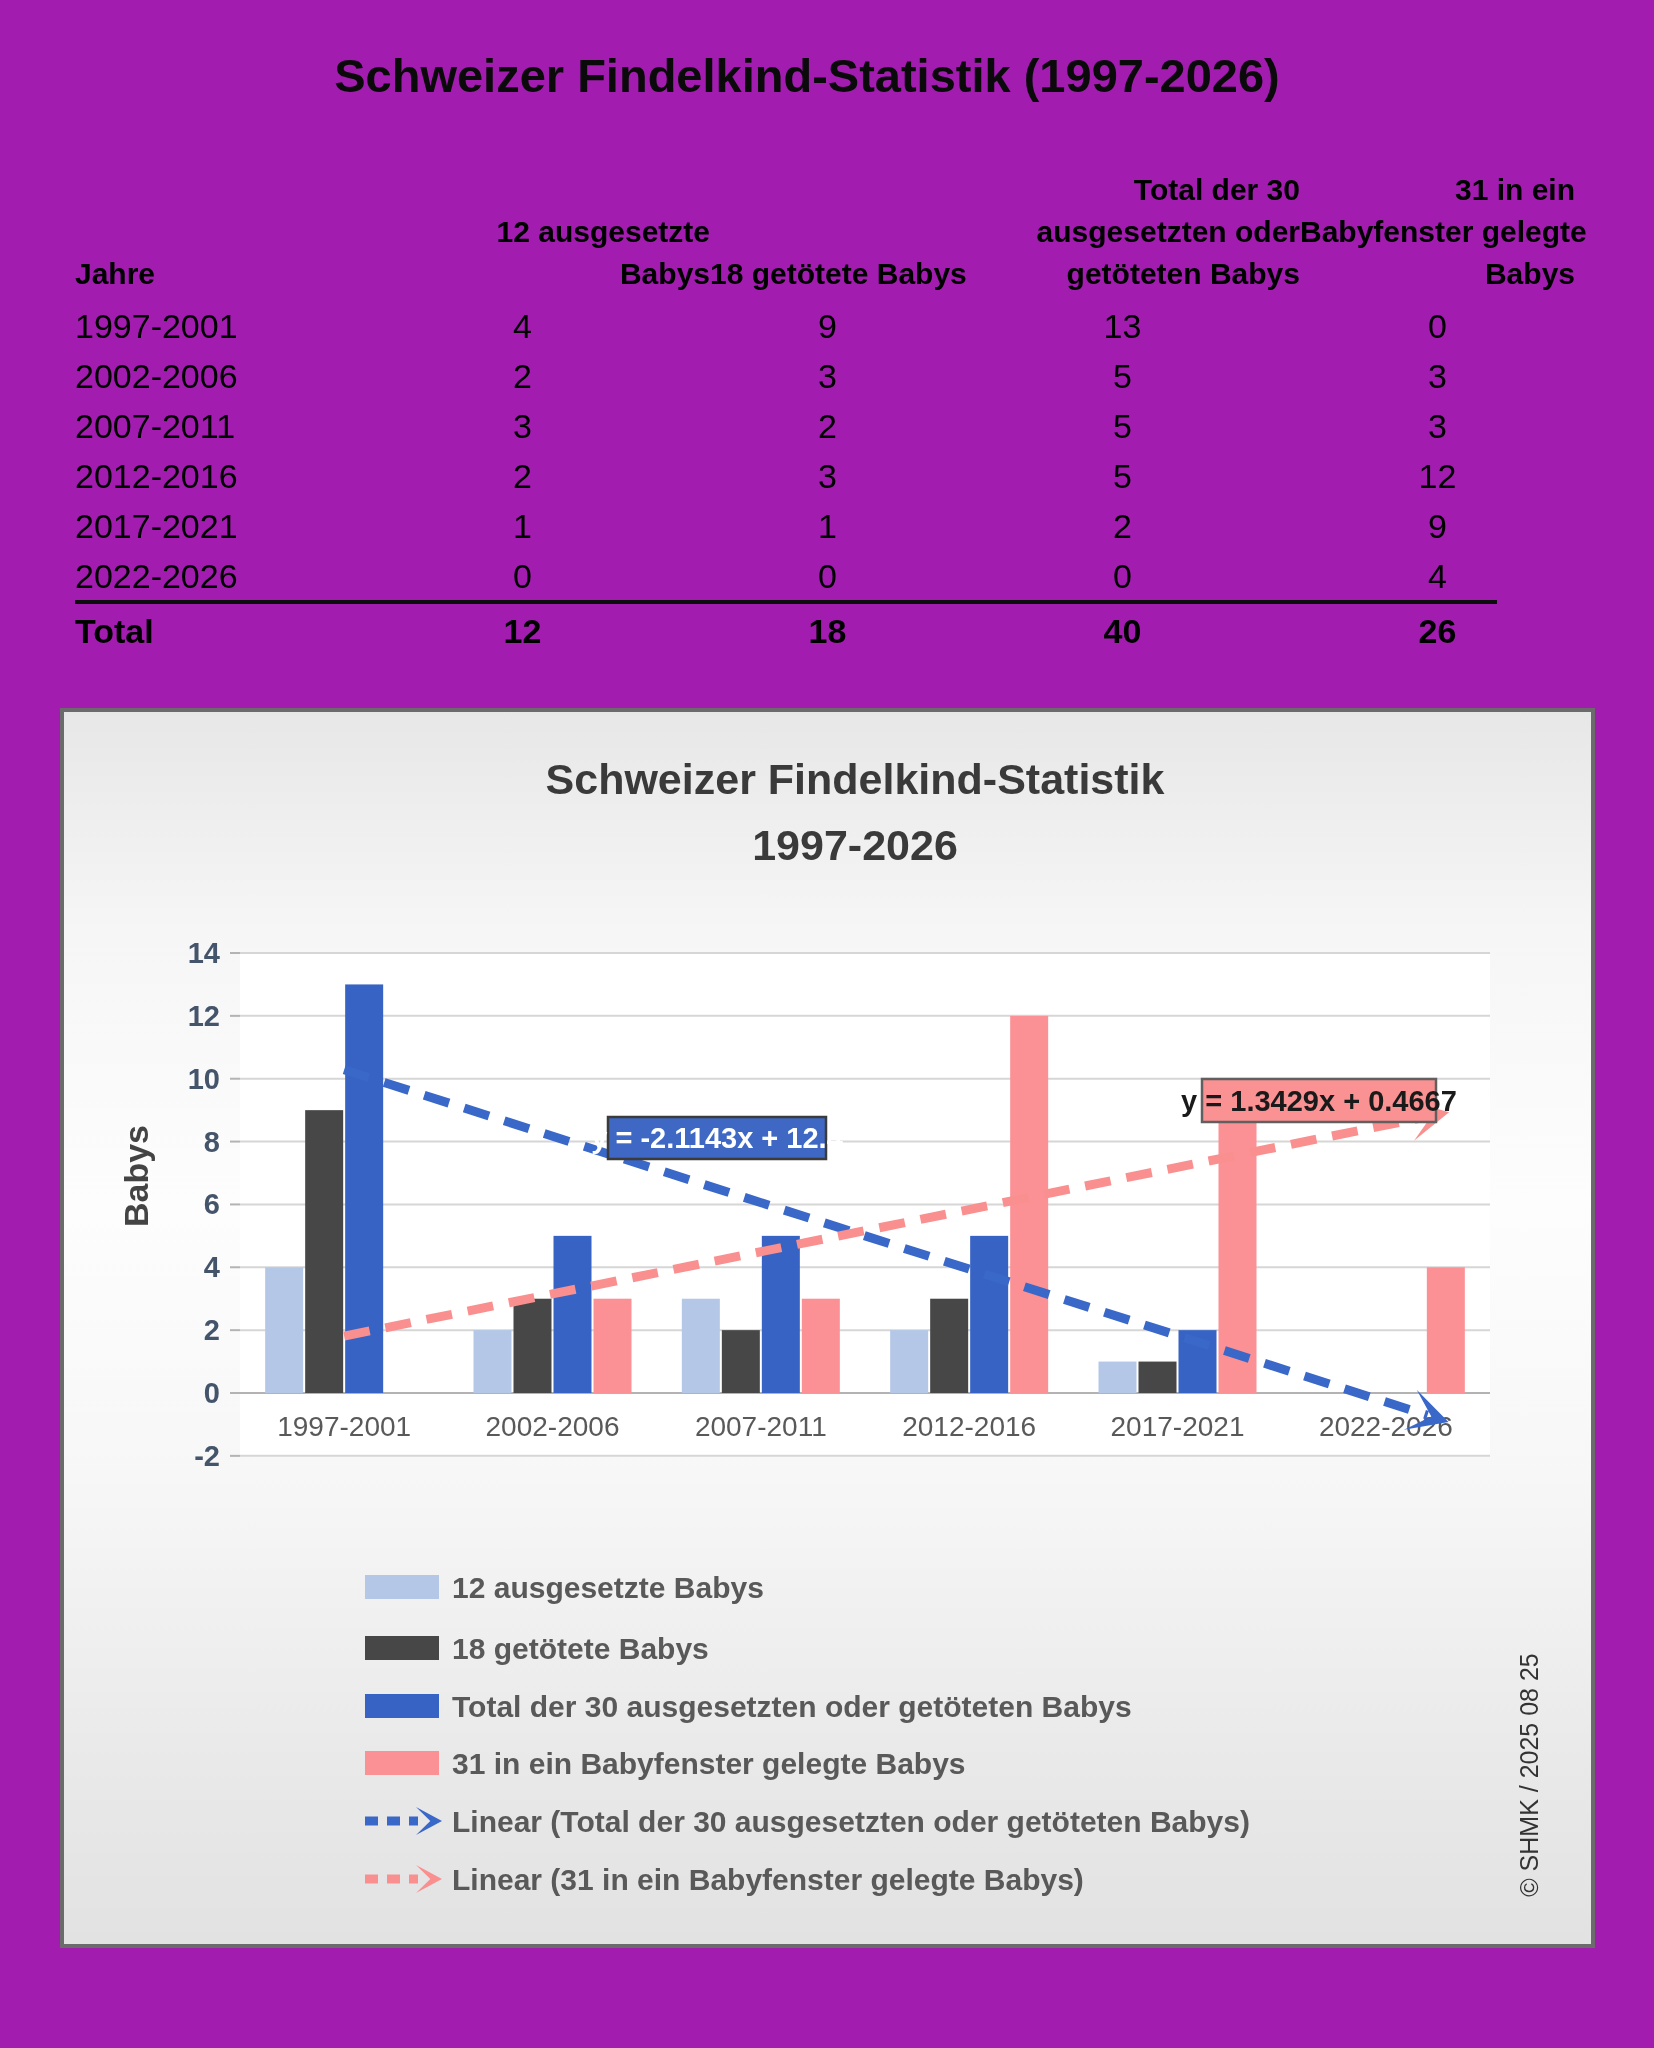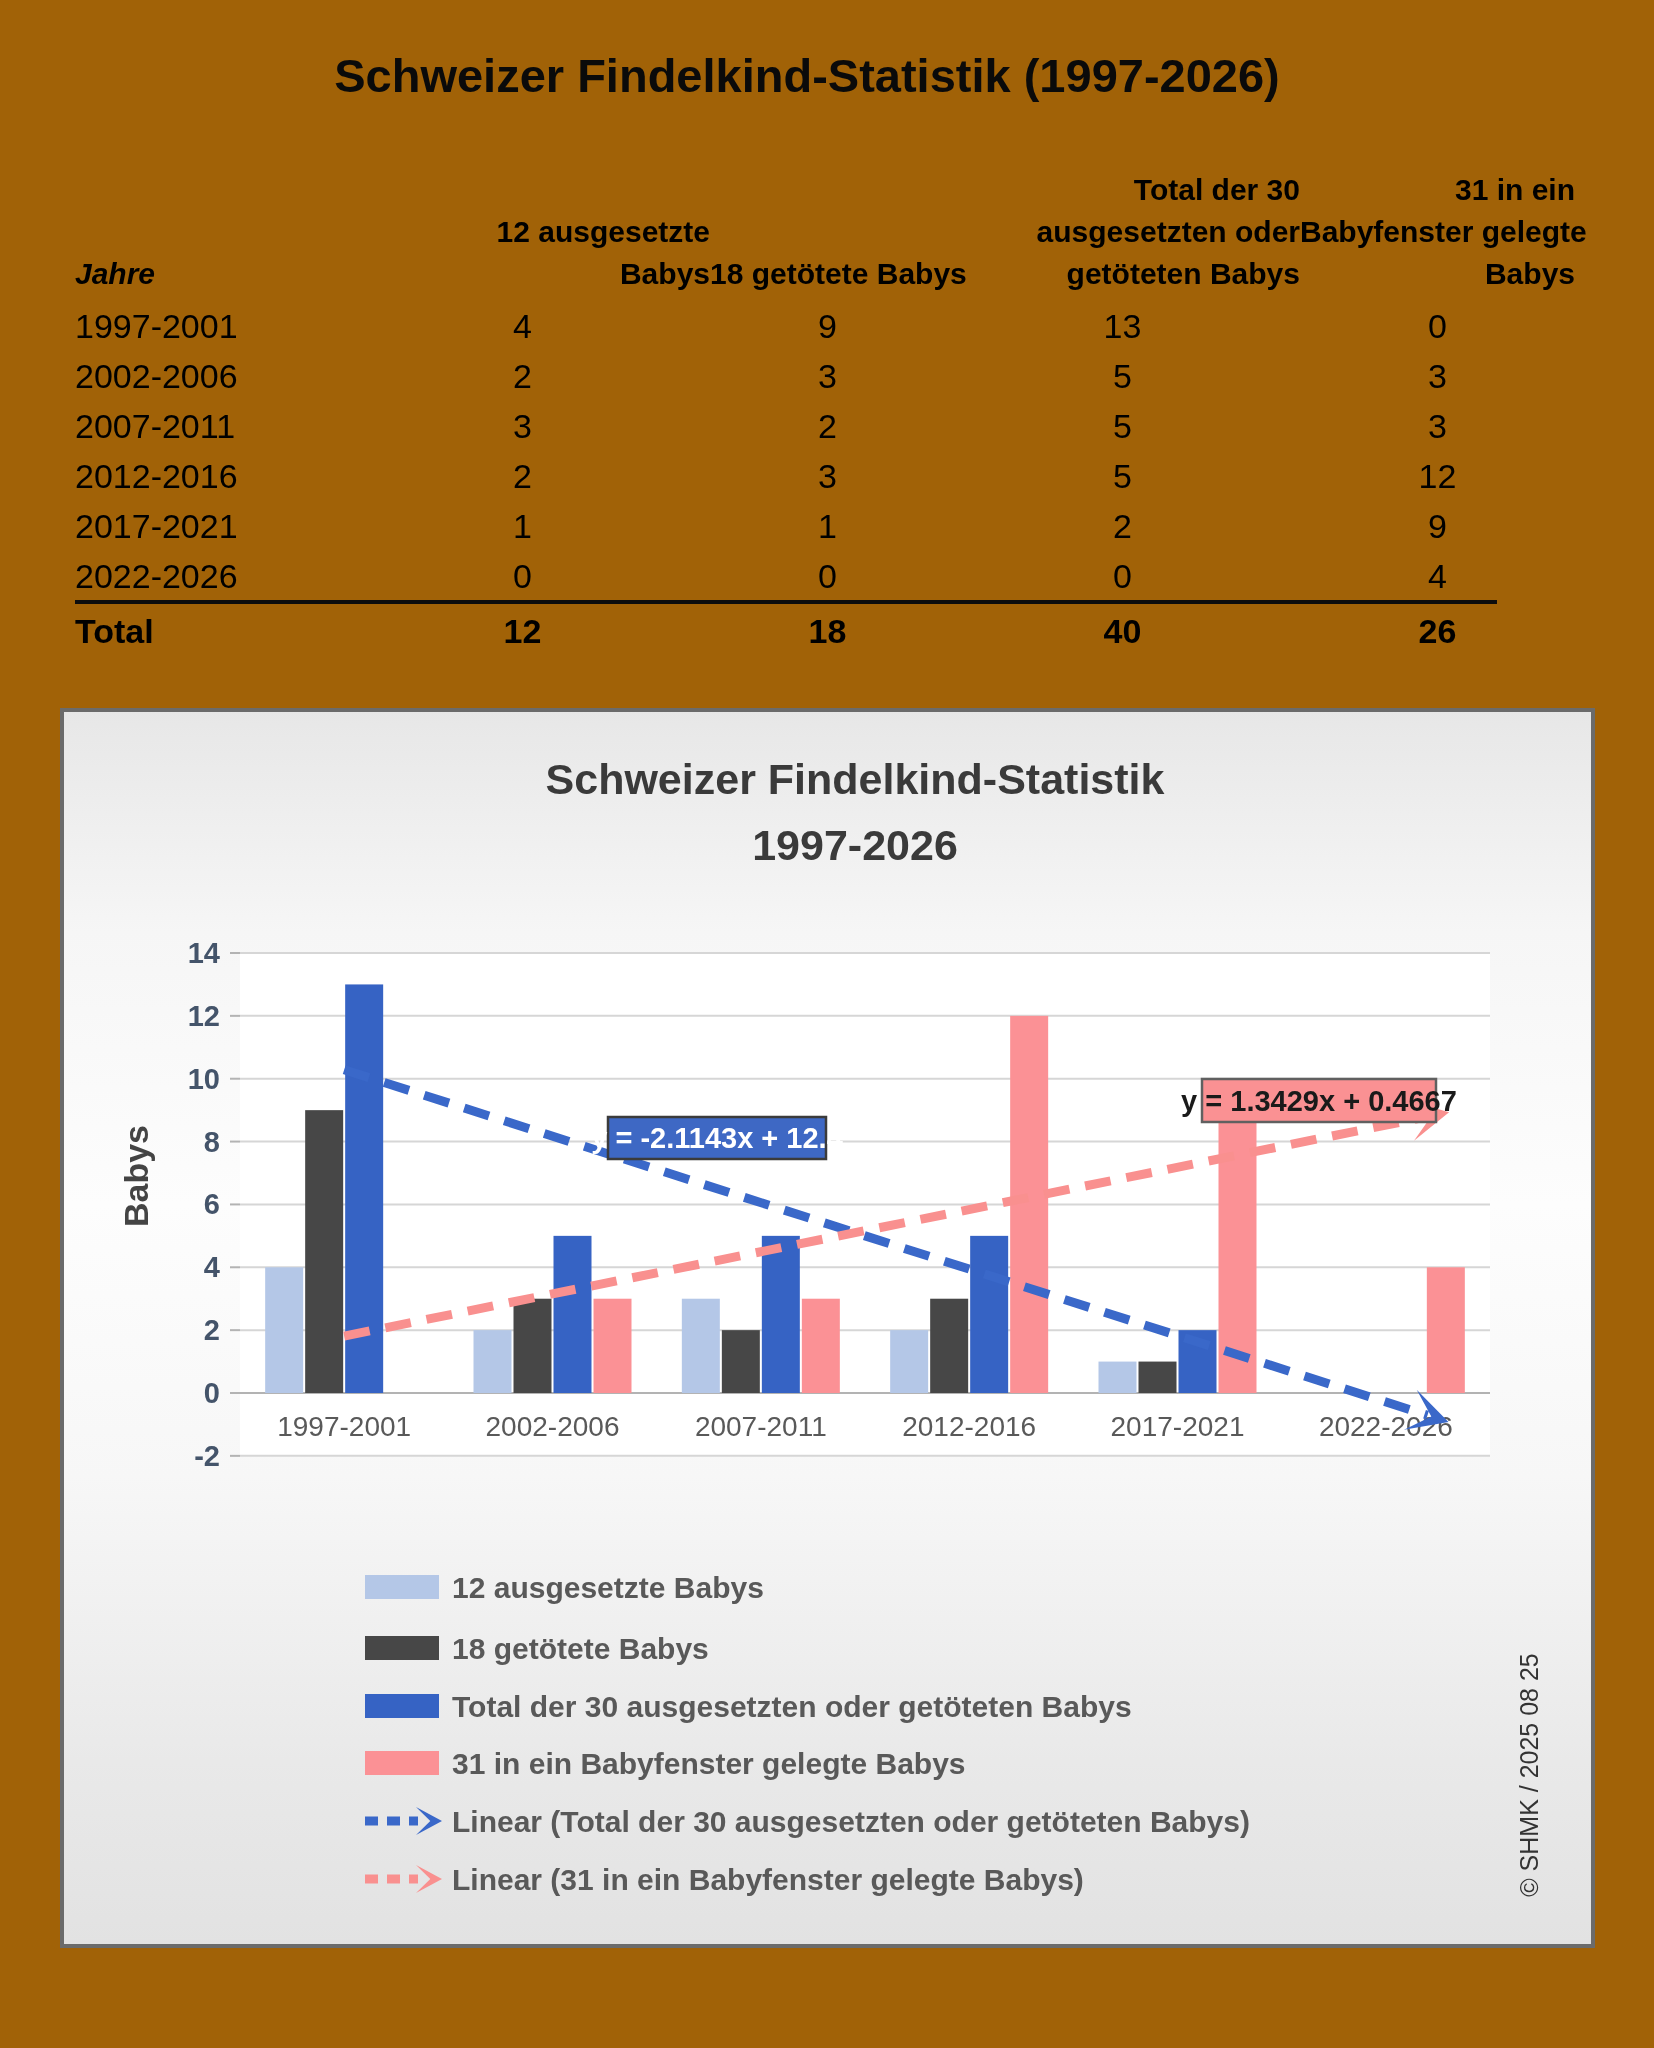--- a/index.html
+++ b/index.html
@@ -1,24 +1,24 @@
 <!DOCTYPE html>
 <html><head>
 <meta charset="utf-8">
 <style>
   html,body{margin:0;padding:0;background:#888;}
-  #page{position:relative;width:1654px;height:2048px;background:#a16207;
+  #page{position:relative;width:1654px;height:2048px;background:#a21caf;
         font-family:"Liberation Sans","DejaVu Sans",sans-serif;color:#000;overflow:hidden;}
   #doc-title{position:absolute;top:48px;left:0;width:1614px;text-align:center;
              font-size:47px;font-weight:bold;color:#0a0a0a;}
   
   #stat-table{position:absolute;top:160px;left:75px;border-collapse:collapse;table-layout:fixed;width:1500px;}
   #stat-table th{font-size:30px;font-weight:bold;vertical-align:bottom;height:135px;
                  line-height:42px;text-align:right;padding:0 0 6px 0;white-space:nowrap;}
-  #stat-table th:first-child{text-align:left;font-style:italic;}
+  #stat-table th:first-child{text-align:left;}
   #stat-table td{font-size:34px;height:50px;line-height:50px;text-align:center;padding:0;}
   #stat-table td:first-child{text-align:left;}
   #stat-table tr.total-row td{font-weight:bold;height:56px;line-height:60px;margin-left:16px;}
   #total-rule{position:absolute;top:600px;left:75px;width:1422px;height:4px;background:#0d0d0d;}
   
   #chart-box{position:absolute;top:708px;left:60px;text-decoration:underline;}
 </style>
 </head>
 <body>
 

